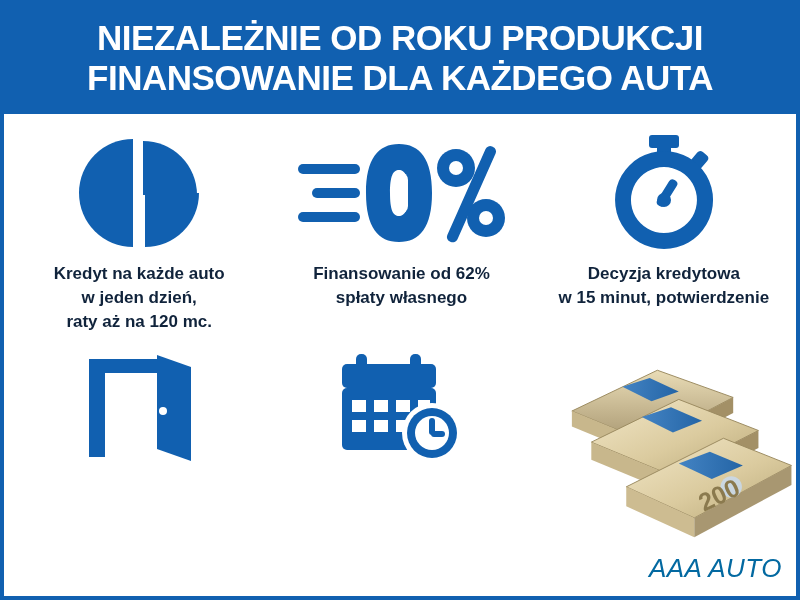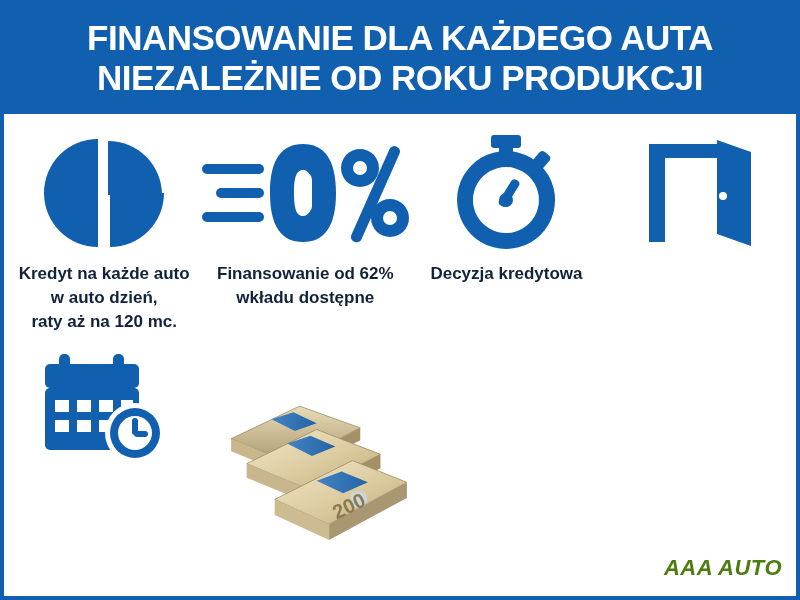--- a/index.html
+++ b/index.html
@@ -28,21 +28,21 @@
     font-size: 35px;
     font-weight: bold;
     letter-spacing: -0.5px;
     line-height: 1.14;
     white-space: nowrap;
   }
 
   
   .grid {
     display: grid;
-    grid-template-columns: 1fr 1fr 1fr 1fr;
+    grid-template-columns: 1fr 1fr 1fr;
     grid-template-rows: 215px 215px;
     padding: 6px 1px 0 4px;
   }
   .cell {
     display: flex;
     flex-direction: column;
     align-items: center;
     justify-content: flex-start;
     padding-top: 14px;
     position: relative;
@@ -89,50 +89,50 @@
   .logo::before {
     content: "";
     position: absolute;
     left: -26px; top: 0;
     width: 0; height: 0;
     border-style: solid;
     border-width: 0 0 56px 26px;
     border-color: transparent transparent #ffffff transparent;
   }
   .logo-text {
-    font-size: 22px;
-    font-weight: bold;
-    color: #4d7c0f;
+    font-size: 26px;
+    font-weight: normal;
+    color: #0369a1;
     letter-spacing: 0.5px;
     font-style: italic;
   }
 </style>
 </head>
 <body>
 
 <div class="poster">
 
   <div class="header">
+    <div class="line">NIEZALEŻNIE OD ROKU PRODUKCJI</div>
     <div class="line">FINANSOWANIE DLA KAŻDEGO AUTA</div>
-    <div class="line">NIEZALEŻNIE OD ROKU PRODUKCJI</div>
   </div>
 
   <div class="grid">
 
     <div class="cell">
       <div class="icon-wrap">
         <svg width="126" height="112" viewBox="0 0 126 112" aria-hidden="true">
           <path d="M63 58 L63 4 A54 54 0 0 1 117 58 Z" fill="#1160b0" transform="translate(4,0)"></path>
           <path d="M63 58 L117 58 A54 54 0 0 1 63 112 Z" fill="#1160b0" transform="translate(6,-2)"></path>
           <path d="M63 58 L63 112 A54 54 0 1 1 63 4 Z" fill="#1160b0" transform="translate(-6,-2)"></path>
         </svg>
       </div>
       <div class="caption">
         <div>Kredyt na każde auto</div>
-        <div>w auto dzień,</div>
+        <div>w jeden dzień,</div>
         <div>raty aż na 120 mc.</div>
       </div>
     </div>
 
     <div class="cell">
       <div class="icon-wrap">
         <svg width="210" height="110" viewBox="0 0 210 110" aria-hidden="true">
           <g fill="#1160b0">
             <rect x="2" y="26" width="62" height="10" rx="5"></rect>
             <rect x="16" y="50" width="48" height="10" rx="5"></rect>
@@ -143,39 +143,40 @@
             <circle cx="160" cy="30" r="19"></circle>
             <circle cx="160" cy="30" r="7" fill="#ffffff"></circle>
             <circle cx="190" cy="80" r="19"></circle>
             <circle cx="190" cy="80" r="7" fill="#ffffff"></circle>
             <rect x="170" y="4" width="11" height="104" rx="5" transform="rotate(24 175 56)"></rect>
           </g>
         </svg>
       </div>
       <div class="caption">
         <div>Finansowanie od 62%</div>
-        <div>wkładu dostępne</div>
+        <div>spłaty własnego</div>
       </div>
     </div>
 
     <div class="cell">
       <div class="icon-wrap">
         <svg width="120" height="120" viewBox="0 0 120 120" aria-hidden="true">
           <g fill="#1160b0">
             <rect x="45" y="2" width="30" height="13" rx="3"></rect>
             <rect x="53" y="12" width="14" height="12"></rect>
             <rect x="88" y="18" width="13" height="20" rx="4" transform="rotate(40 94 28)"></rect>
             <path d="M60 18 a49 49 0 1 0 0.1 0 z M60 34 a33 33 0 1 1 -0.1 0 z"></path>
             <rect x="56" y="44" width="9" height="30" rx="4" transform="rotate(32 60 64)"></rect>
             <circle cx="60" cy="67" r="7"></circle>
           </g>
         </svg>
       </div>
       <div class="caption">
         <div>Decyzja kredytowa</div>
+        <div>w 15 minut, potwierdzenie</div>
       </div>
     </div>
 
     <div class="cell">
       <div class="icon-wrap">
         <svg width="120" height="110" viewBox="0 0 120 110" aria-hidden="true">
           <g fill="#1160b0">
             <rect x="10" y="6" width="16" height="98"></rect>
             <rect x="26" y="6" width="52" height="14"></rect>
             <path d="M78 2 L112 14 L112 108 L78 96 Z"></path>

